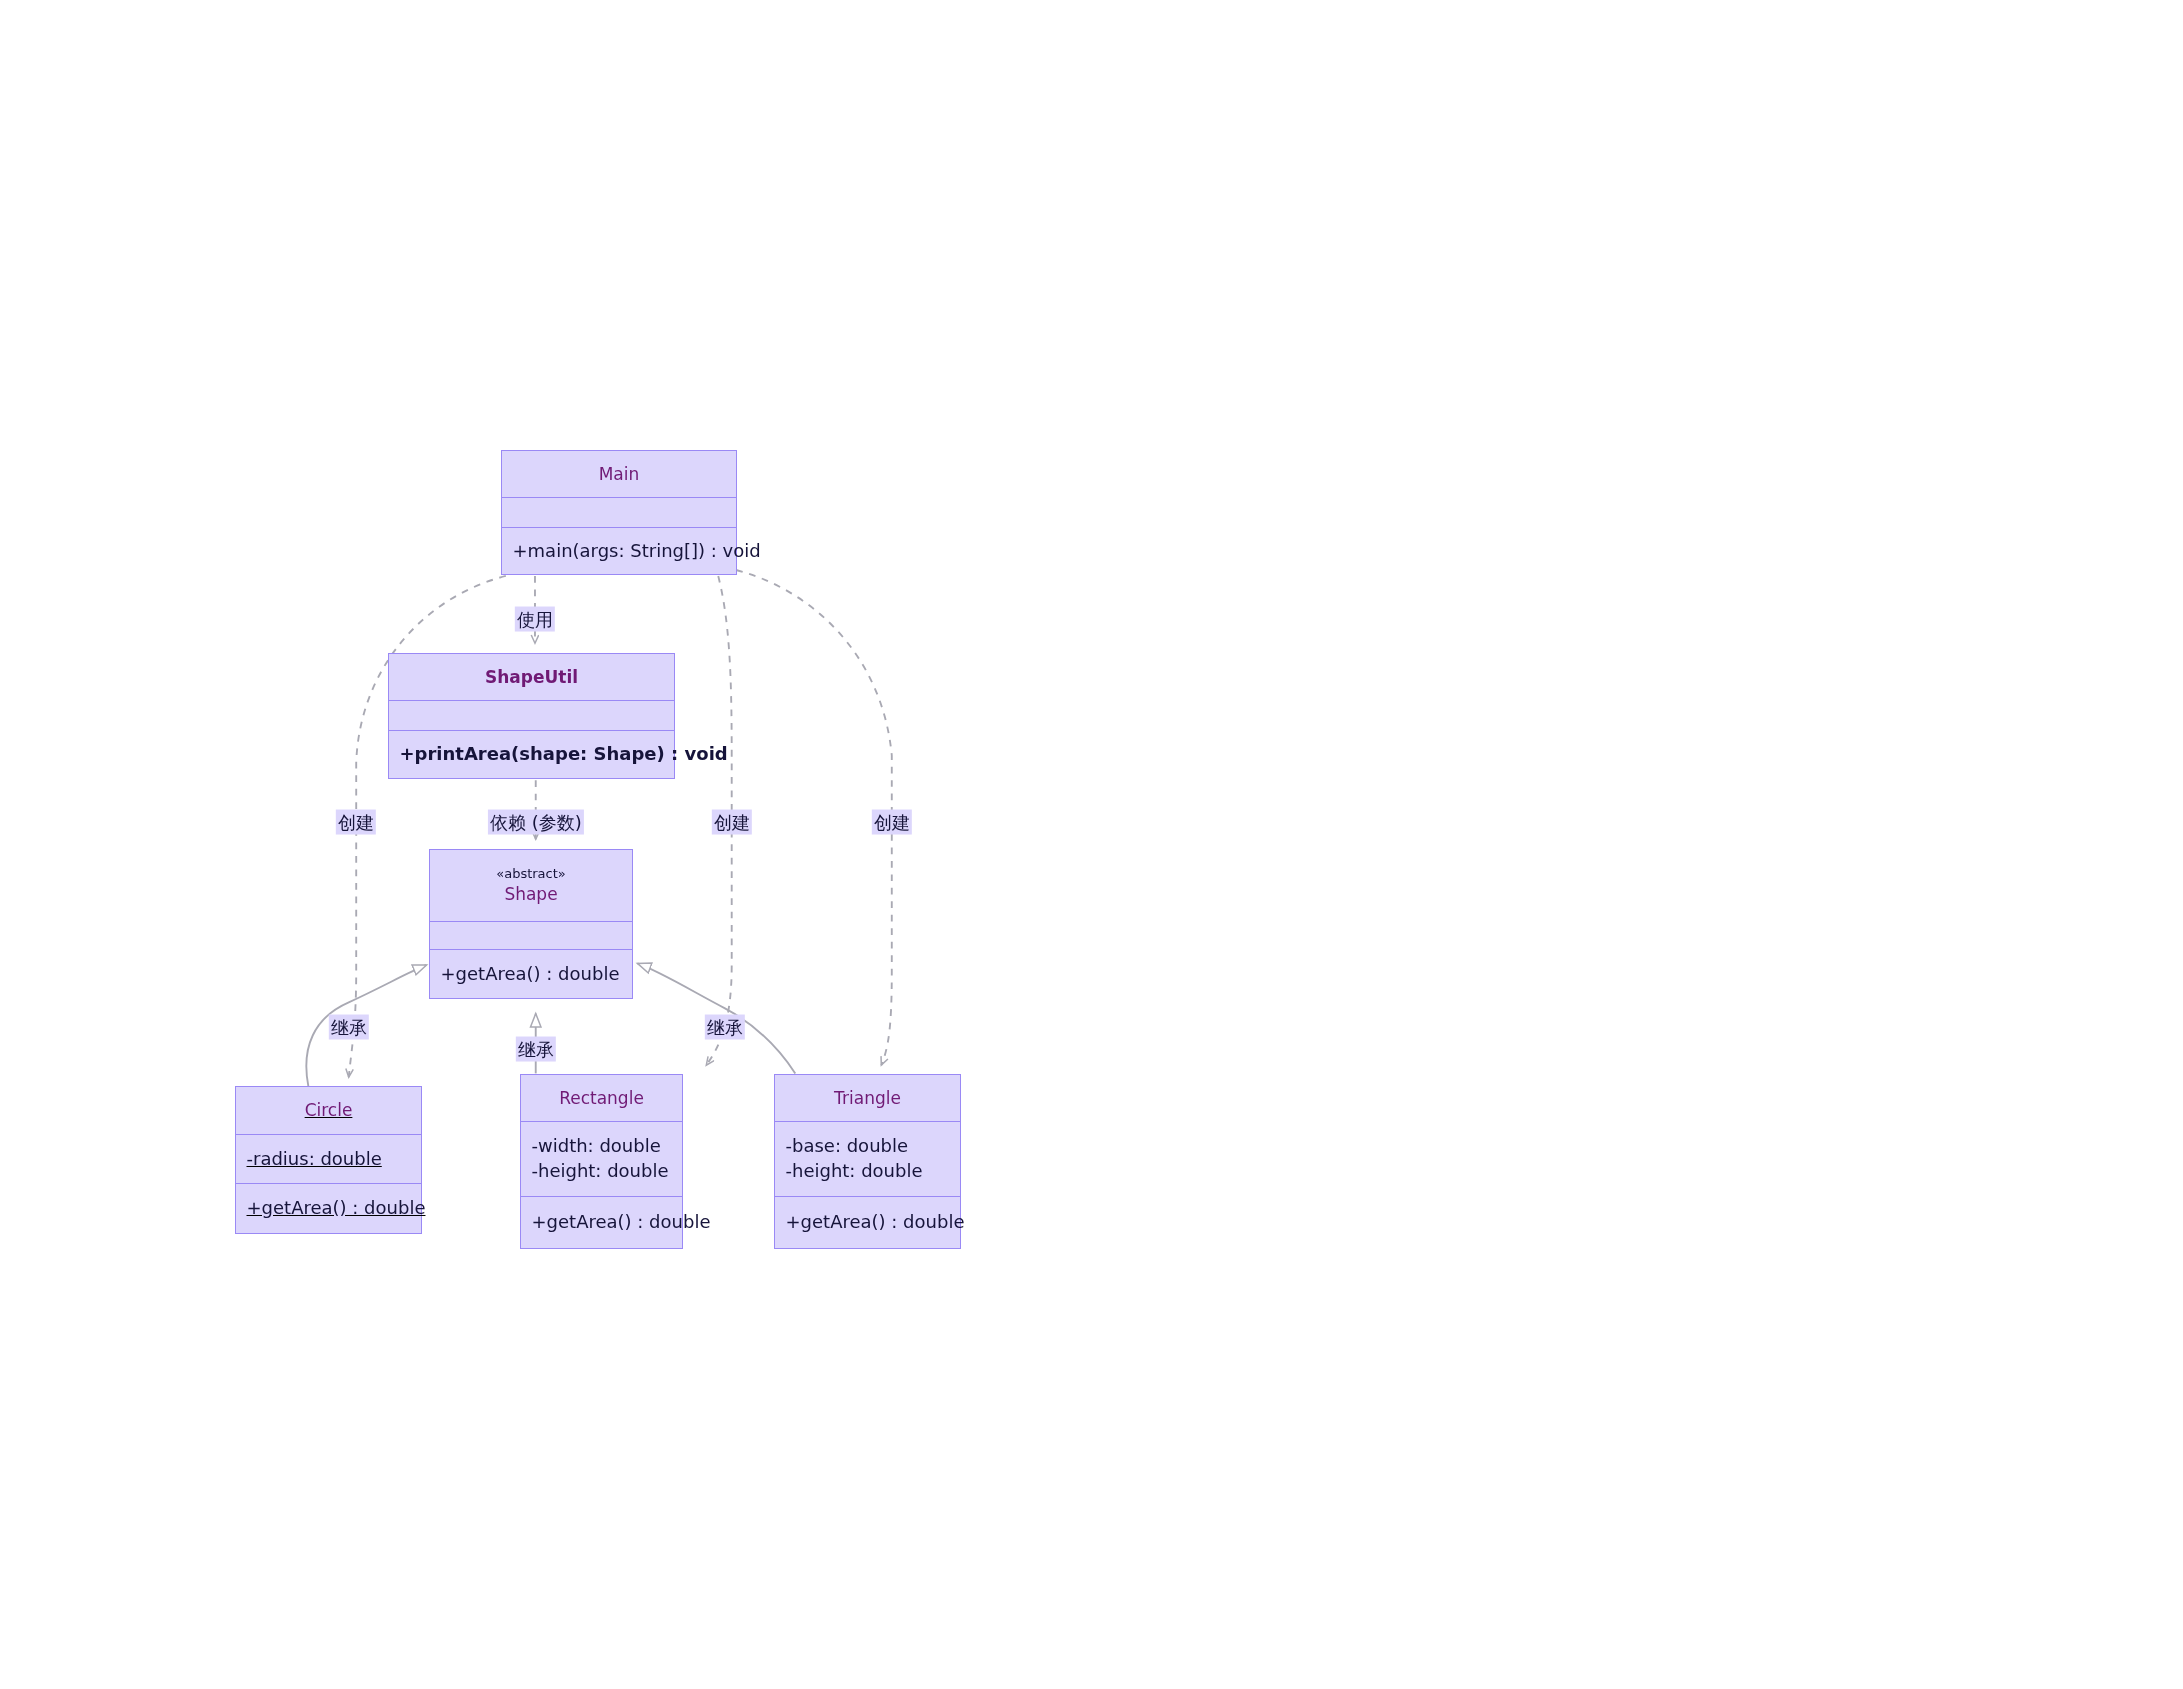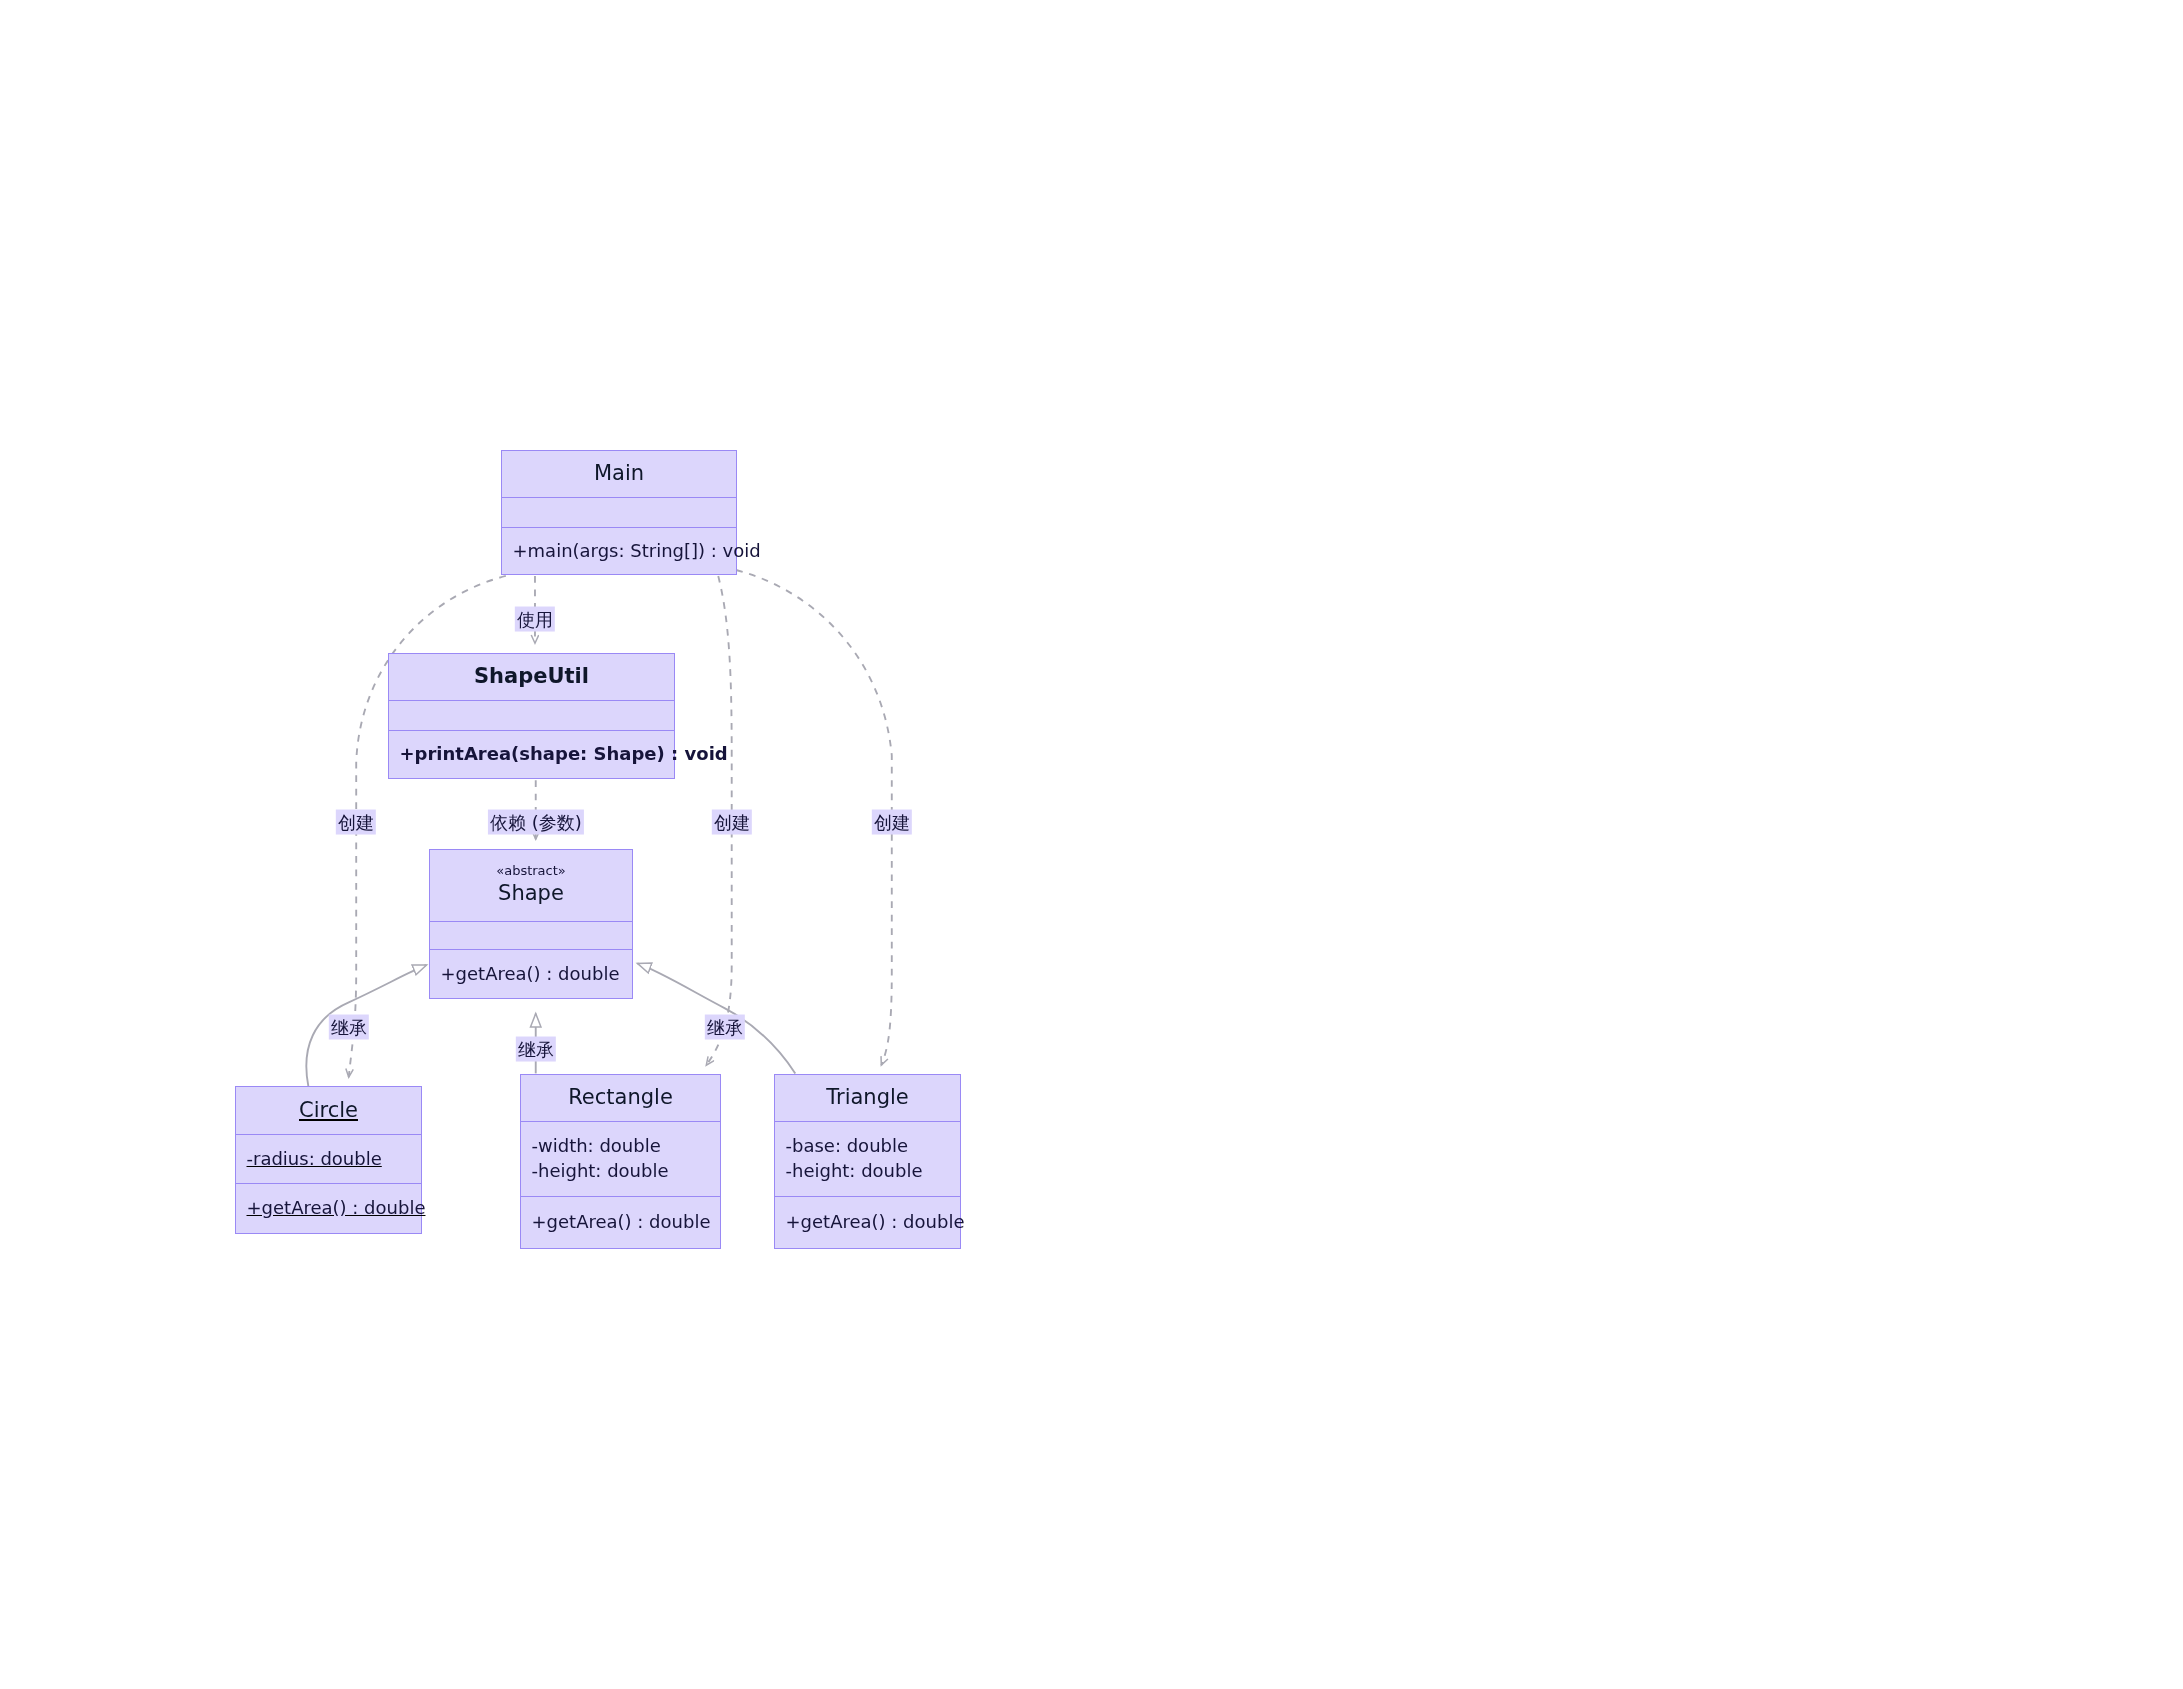--- a/index.html
+++ b/index.html
@@ -41,22 +41,22 @@
     box-sizing: border-box;
     display: flex;
     flex-direction: column;
     justify-content: center;
   }
   .uml-section + .uml-section {
     border-top: 1.5px solid #9a89f5;
   }
   .uml-title {
     text-align: center;
-    color: #0f172a;
-    font-size: 21px;
+    color: #701a75;
+    font-size: 17px;
     line-height: 1.32;
     padding: 0 25px;
   }
   .uml-stereotype {
     text-align: center;
     color: #16143a;
     font-size: 13px;
     line-height: 1.3;
   }
   .uml-member {
@@ -166,21 +166,21 @@
       <div class="uml-title">Circle</div>
     </div>
     <div class="uml-section" style="height:49px;">
       <div class="uml-member">-radius: double</div>
     </div>
     <div class="uml-section" style="flex:1;">
       <div class="uml-member">+getArea() : double</div>
     </div>
   </div>
 
-  <div class="uml-class" style="left:520px; top:1074px; width:201px; height:175px;">
+  <div class="uml-class" style="left:520px; top:1074px; width:163px; height:175px;">
     <div class="uml-section" style="height:46px;">
       <div class="uml-title">Rectangle</div>
     </div>
     <div class="uml-section" style="height:75px;">
       <div class="uml-member">-width: double</div>
       <div class="uml-member">-height: double</div>
     </div>
     <div class="uml-section" style="flex:1;">
       <div class="uml-member">+getArea() : double</div>
     </div>

